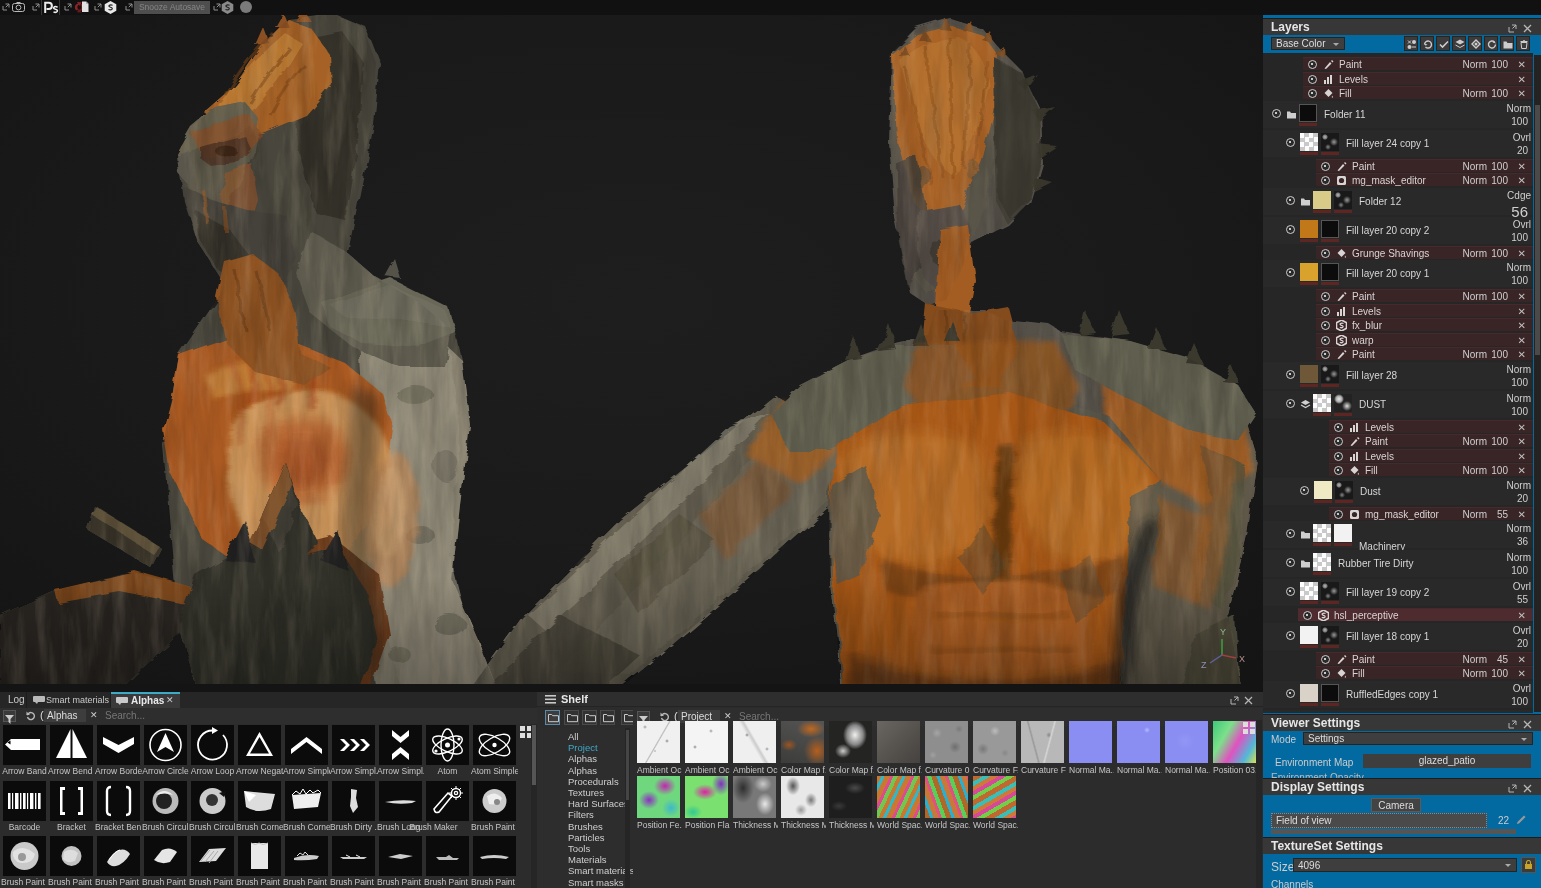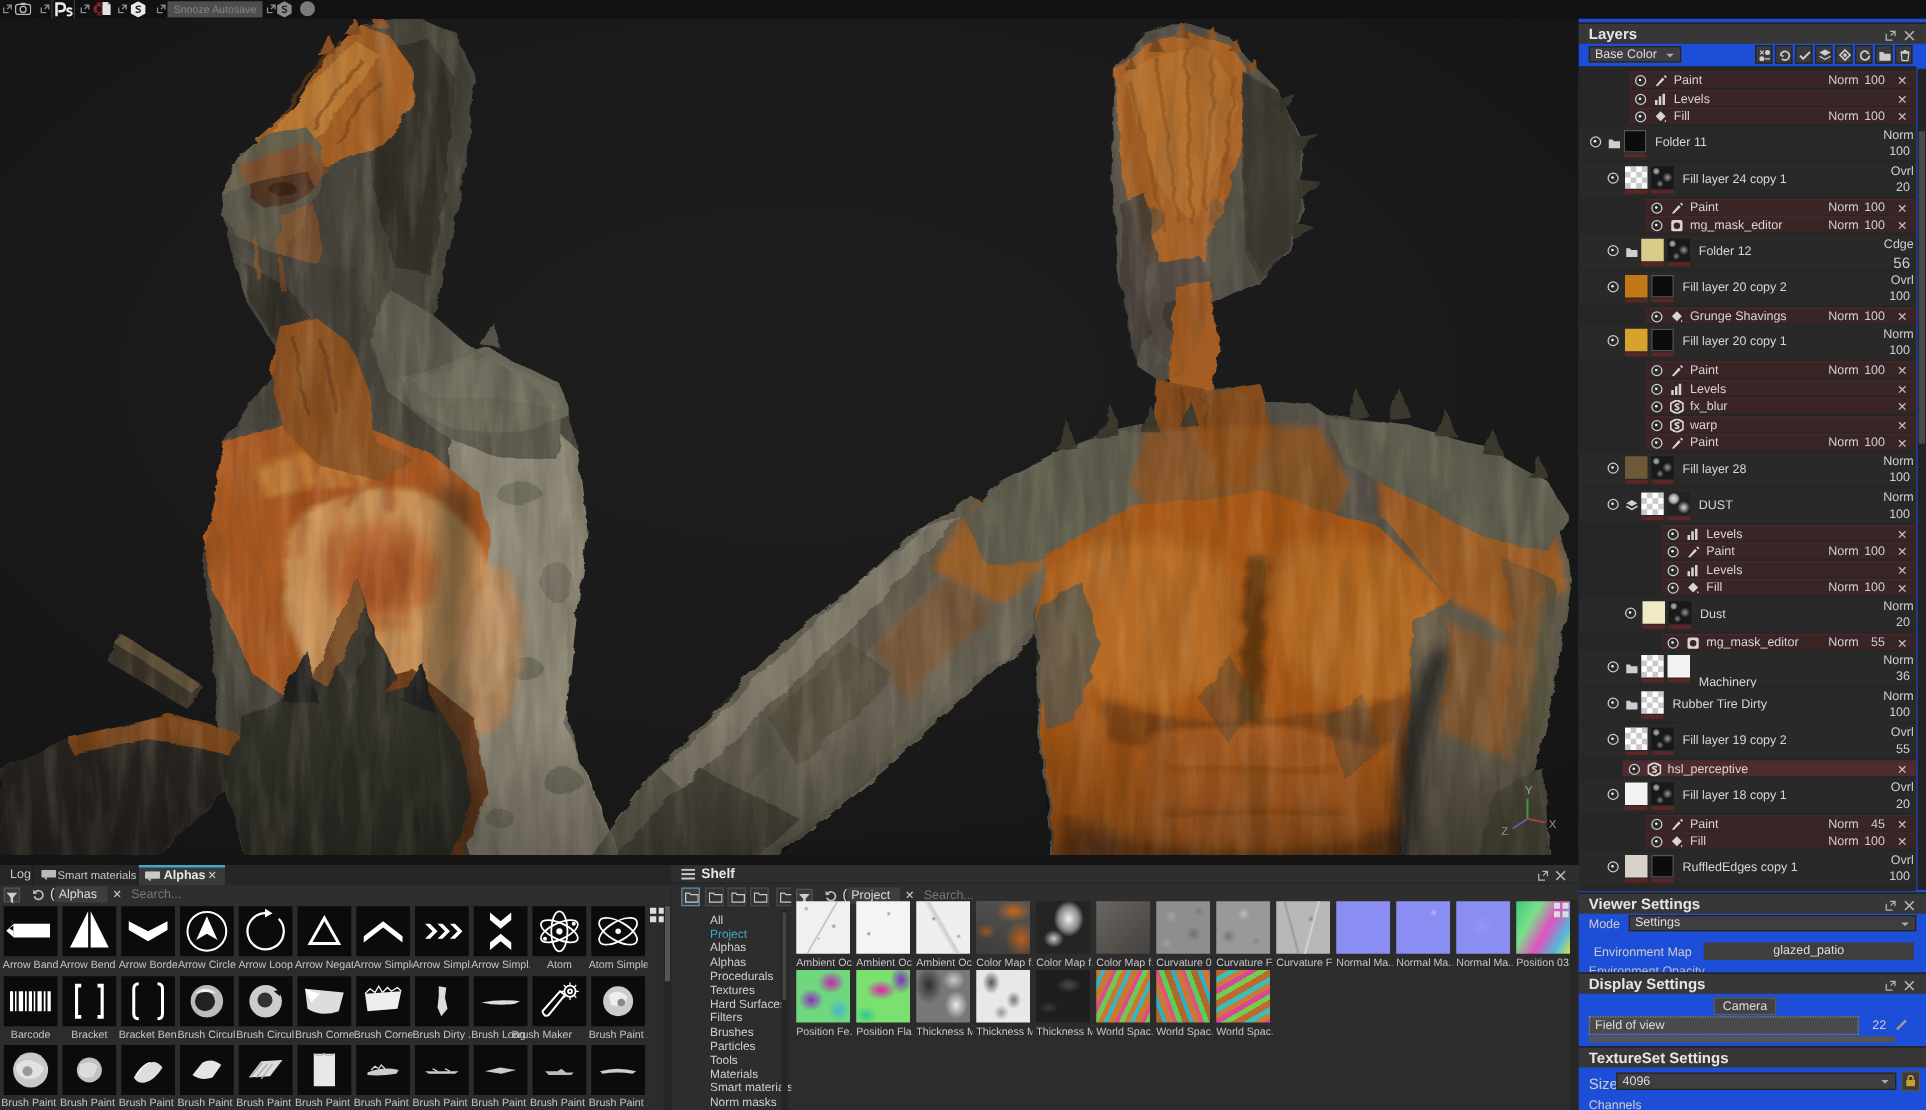--- a/index.html
+++ b/index.html
@@ -1,21 +1,21 @@
 <!DOCTYPE html>
 <html><head><meta charset="utf-8"><style>
 *{margin:0;padding:0;box-sizing:border-box}
 html,body{width:1541px;height:888px;overflow:hidden;background:#1a1a1a;
  font-family:"Liberation Sans",sans-serif;color:#ccc}
 #topbar{position:absolute;left:0;top:0;width:1541px;height:15px;background:#111111}
 #viewport{position:absolute;left:0;top:15px;width:1263px;height:677px;
  background:radial-gradient(ellipse 900px 500px at 52% 42%,#1e1e1e 0%,#191919 60%,#141414 100%);overflow:hidden}
 #leftpanel{position:absolute;left:0;top:692px;width:537px;height:196px;background:#2c2c2c;overflow:hidden}
 #shelf{position:absolute;left:537px;top:692px;width:726px;height:196px;background:#2c2c2c;overflow:hidden}
-#rightcol{position:absolute;left:1263px;top:15px;width:278px;height:873px;background:#1d4ed8;overflow:hidden}
+#rightcol{position:absolute;left:1263px;top:15px;width:278px;height:873px;background:#0369a1;overflow:hidden}
 .erow{position:absolute;left:0;height:13px;background:#392426;border-top:1px solid #45292c}
 .erow .nm{position:absolute;left:36px;top:1px;font-size:10px;color:#d8d4d4;white-space:nowrap}
 .lrow{position:absolute;background:#292929}
 .xbtn{position:absolute;font-size:10px;color:#c0c0c0}
 .eye{position:absolute;width:9px;height:9px;border:1.5px solid #cfcfcf;border-radius:50%;background:#2a2a2a}
 .eye:after{content:"";position:absolute;left:2px;top:2px;width:2px;height:2px;border-radius:50%;background:#fff}
 .thumb{position:absolute;width:18px;height:18px}
 .rstrip{position:absolute;width:18px;height:3px;background:#5d2622;margin-top:1px}
 .checker{background:conic-gradient(#c9c9c9 0 25%,#fdfdfd 0 50%,#c9c9c9 0 75%,#fdfdfd 0) 0 0/9px 9px}
 .lab{position:absolute;font-size:8.5px;color:#c6c6c6;text-align:center;white-space:nowrap;overflow:hidden}
@@ -521,21 +521,21 @@
     <span style="position:absolute;font-size:9.5px;white-space:nowrap;left:31px;top:72.60000000000001px;color:#cfcfcf">Alphas</span>
     <span style="position:absolute;font-size:9.5px;white-space:nowrap;left:31px;top:83.80000000000001px;color:#cfcfcf">Procedurals</span>
     <span style="position:absolute;font-size:9.5px;white-space:nowrap;left:31px;top:95.00000000000001px;color:#cfcfcf">Textures</span>
     <span style="position:absolute;font-size:9.5px;white-space:nowrap;left:31px;top:106.20000000000002px;color:#cfcfcf">Hard Surfaces</span>
     <span style="position:absolute;font-size:9.5px;white-space:nowrap;left:31px;top:117.40000000000002px;color:#cfcfcf">Filters</span>
     <span style="position:absolute;font-size:9.5px;white-space:nowrap;left:31px;top:128.60000000000002px;color:#cfcfcf">Brushes</span>
     <span style="position:absolute;font-size:9.5px;white-space:nowrap;left:31px;top:139.8px;color:#cfcfcf">Particles</span>
     <span style="position:absolute;font-size:9.5px;white-space:nowrap;left:31px;top:151.0px;color:#cfcfcf">Tools</span>
     <span style="position:absolute;font-size:9.5px;white-space:nowrap;left:31px;top:162.2px;color:#cfcfcf">Materials</span>
     <span style="position:absolute;font-size:9.5px;white-space:nowrap;left:31px;top:173.39999999999998px;color:#cfcfcf">Smart materials</span>
-    <span style="position:absolute;font-size:9.5px;white-space:nowrap;left:31px;top:184.59999999999997px;color:#cfcfcf">Norm masks</span>
+    <span style="position:absolute;font-size:9.5px;white-space:nowrap;left:31px;top:184.59999999999997px;color:#cfcfcf">Smart masks</span>
     <span style="position:absolute;font-size:9.5px;white-space:nowrap;left:31px;top:195.79999999999995px;color:#cfcfcf">Environments</span>
     <div style="position:absolute;left:88px;top:36px;width:5px;height:160px;background:#252525"></div>
     <div style="position:absolute;left:89px;top:38px;width:3px;height:70px;background:#454545"></div>
     <div style="position:absolute;left:96px;top:16px;width:630px;height:18px;background:#2e2e2e"></div>
     <div style="position:absolute;left:100px;top:19px;width:13px;height:12px;background:#3a3a3a;border:1px solid #555"><svg width="9" height="9" viewBox="0 0 9 9" style="margin:1px">
         <path d="M0 0h9L5.5 4v5L3.5 7V4z" fill="#ccc"></path>
       </svg></div>
     <svg style="position:absolute;left:122px;top:19px" width="11" height="11" viewBox="0 0 11 11">
       <path d="M2.5 7a3.5 3.5 0 1 0 1-3.5L2 5" fill="none" stroke="#b9b9b9" stroke-width="1.4"></path>
       <path d="M1.5 1.5V5H5z" fill="#b9b9b9"></path>
@@ -715,21 +715,21 @@
     <span class="eye" style="left:23px;top:180.5px"></span>
     <svg style="position:absolute;left:37px;top:180.5px" width="11" height="11" viewBox="0 0 11 11">
       <path d="M1 2.5 h3 l1 1.5 h5 v5.5 h-9 z" fill="#cfcfcf"></path>
     </svg>
     <div class="thumb" style="left:50px;top:175.5px;background:#d8cc88"></div>
     <div class="rstrip" style="left:50px;top:193.5px"></div>
     <div class="thumb" style="left:71px;top:175.5px;background:#191919;background-image:radial-gradient(circle 3px at 4px 4px,#b9b9b9 0,#777 2px,transparent 3px),radial-gradient(circle 4px at 13px 9px,#999 0,transparent 4px),radial-gradient(circle 3px at 7px 14px,#888 0,transparent 3px)"></div>
     <div class="rstrip" style="left:71px;top:193.5px"></div>
     <span style="position:absolute;left:96px;top:180.5px;font-size:10px;color:#d6d6d6;white-space:nowrap">Folder 12</span>
     <span style="position:absolute;right:10px;top:174.5px;font-size:10px;color:#cfcfcf">Cdge</span>
-    <span style="position:absolute;right:13px;top:187.5px;font-size:12px;color:#cfcfcf">56</span>
+    <span style="position:absolute;right:13px;top:187.5px;font-size:15px;color:#cfcfcf">56</span>
     <div class="lrow" style="left:0;top:201.5px;width:270px;height:27px"></div>
     <span class="eye" style="left:23px;top:209.5px"></span>
     <div class="thumb" style="left:37px;top:204.5px;background:#c07818"></div>
     <div class="rstrip" style="left:37px;top:222.5px"></div>
     <div class="thumb" style="left:58px;top:204.5px;background:#0c0c0c;border:1px solid #555"></div>
     <div class="rstrip" style="left:58px;top:222.5px"></div>
     <span style="position:absolute;left:83px;top:209.5px;font-size:10px;color:#d6d6d6;white-space:nowrap">Fill layer 20 copy 2</span>
     <span style="position:absolute;right:10px;top:203.5px;font-size:10px;color:#cfcfcf">Ovrl</span>
     <span style="position:absolute;right:13px;top:216.5px;font-size:10px;color:#cfcfcf">100</span>
     <div class="erow" style="left:53px;top:230.5px;width:217px;background:#392426">

